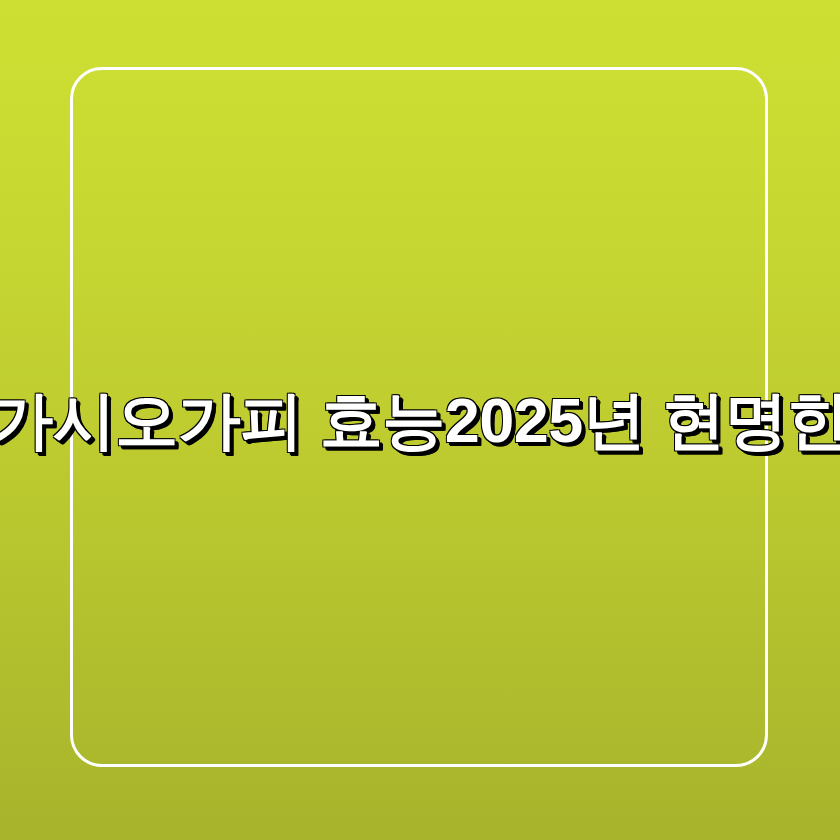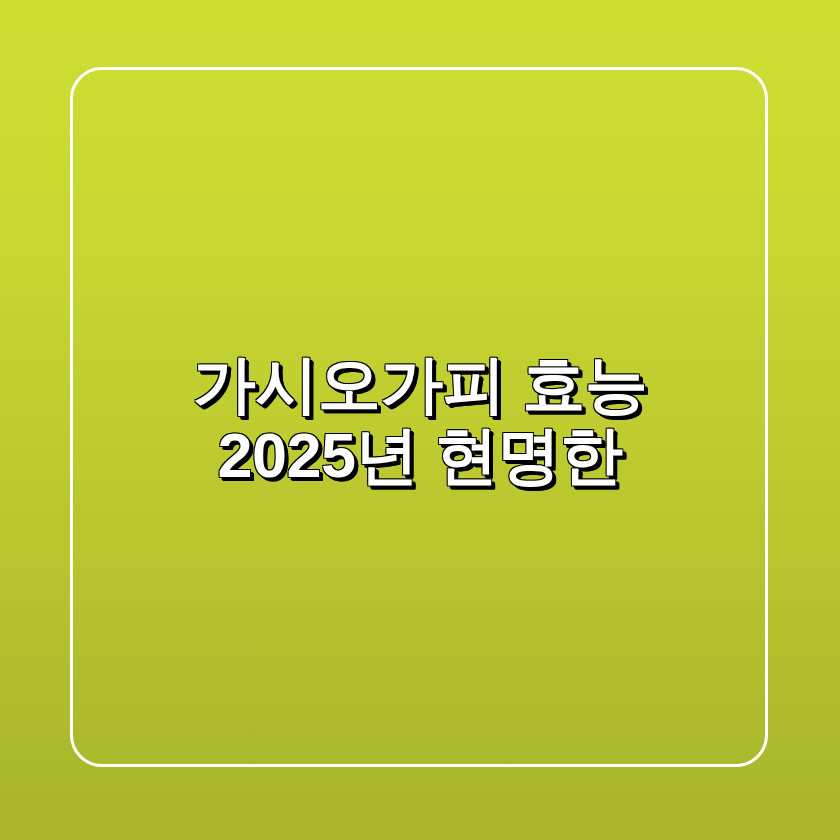--- a/index.html
+++ b/index.html
@@ -38,21 +38,21 @@
   }
 
   
   #headline-block {
     position: absolute;
     left: 0;
     right: 0;
     top: 0;
     height: 840px;
     display: flex;
-    flex-direction: column;
+    flex-direction: row;
     align-items: center;
     justify-content: center;
     text-align: center;
   }
 
   .headline-line {
     display: block;
     color: #ffffff;
     font-size: 63px;
     line-height: 71px;

